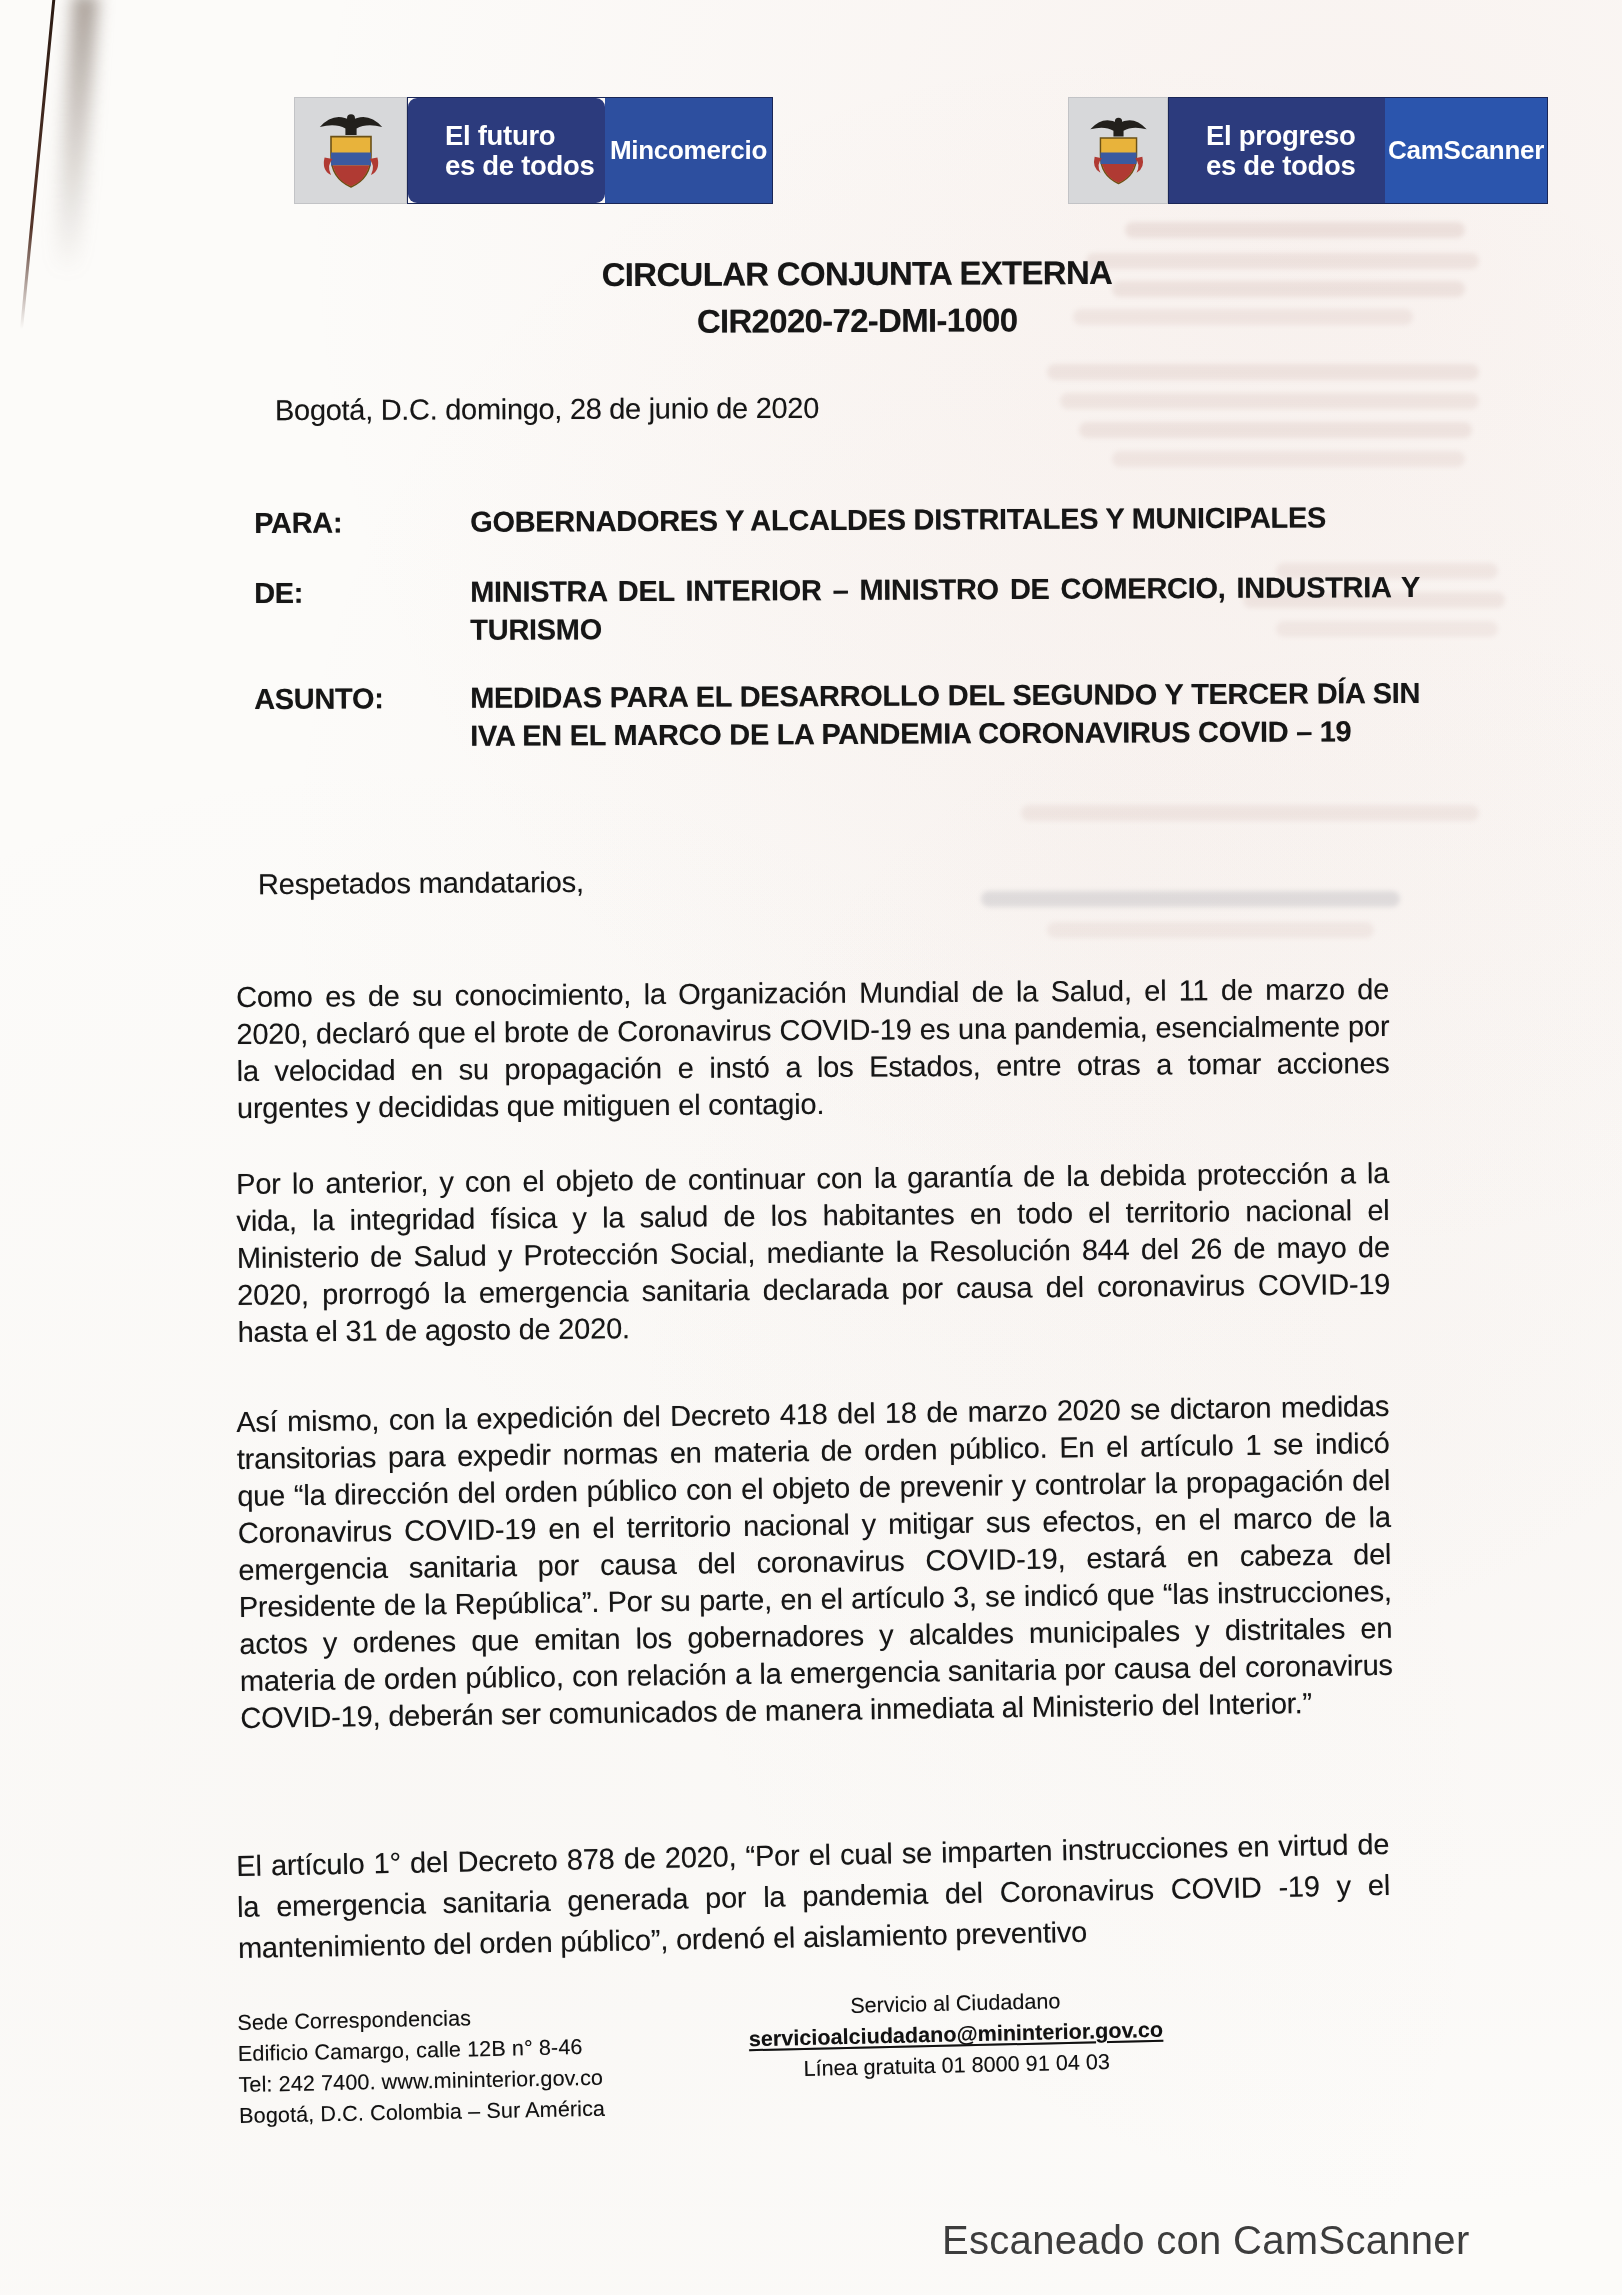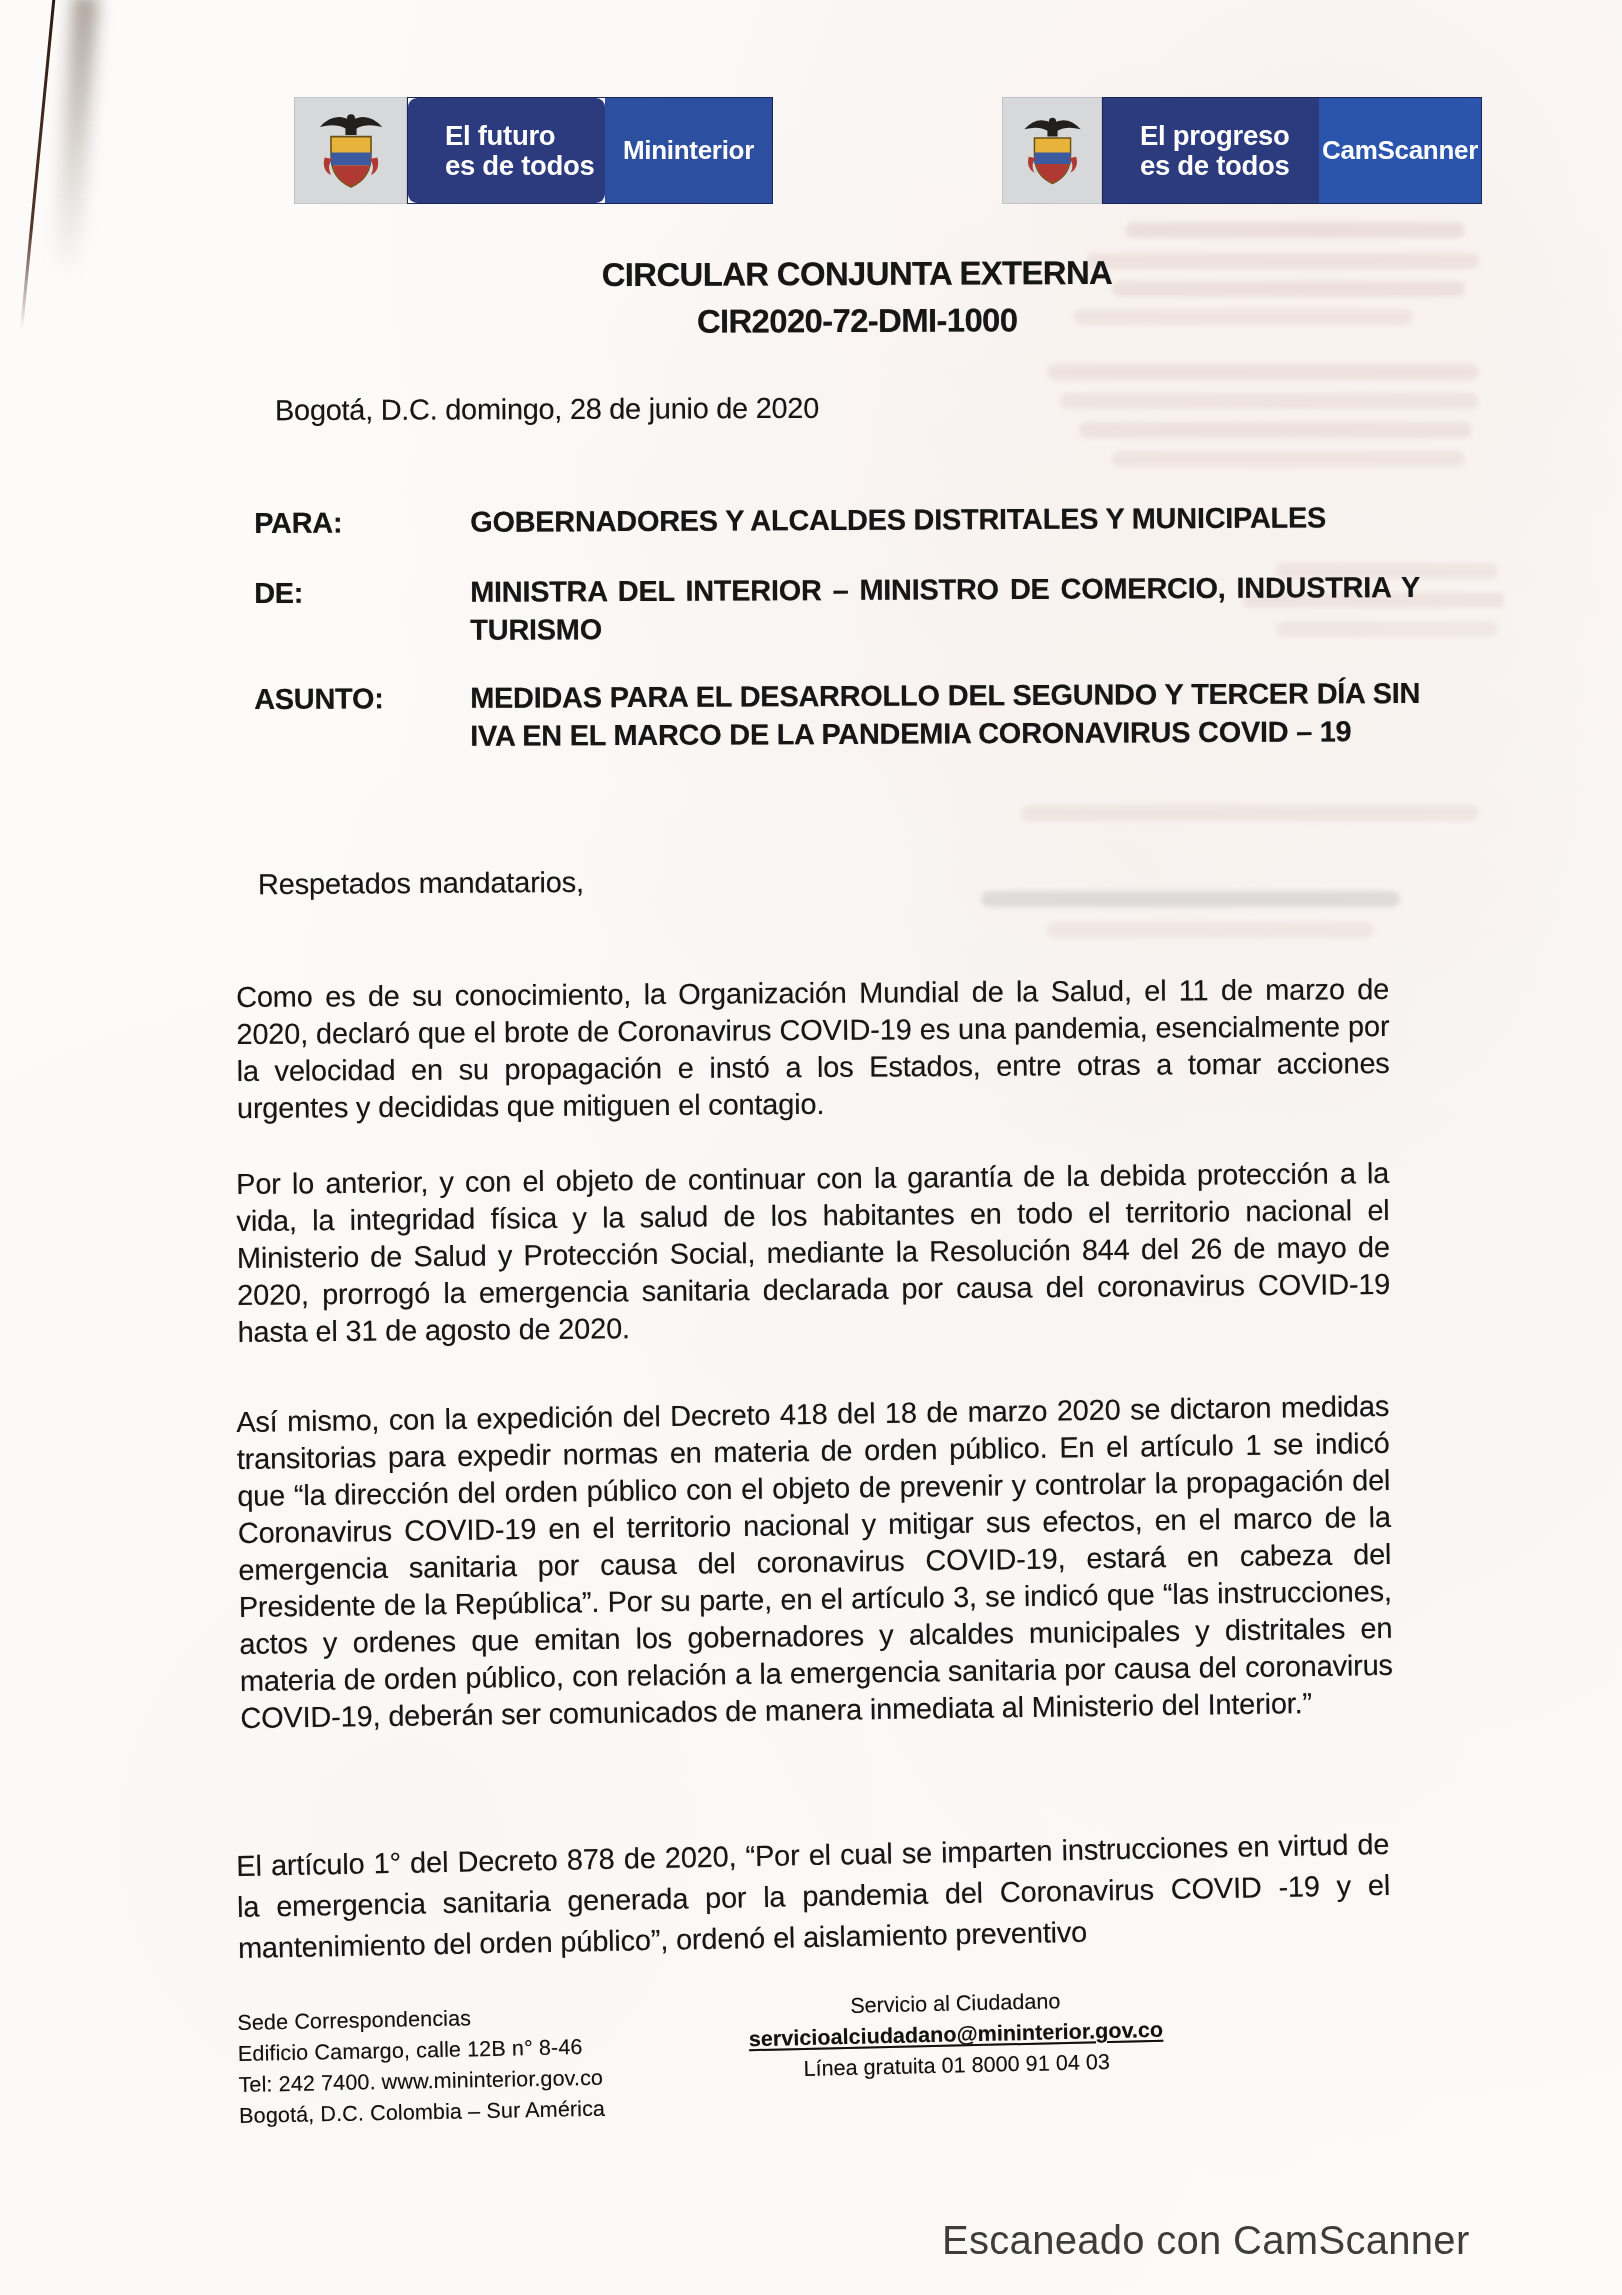--- a/index.html
+++ b/index.html
@@ -136,25 +136,25 @@
         <path d="M22 70 H68 Q62 90 45 96 Q28 90 22 70 Z" fill="#b03a33"></path>
         <path d="M12 60 Q8 76 20 82 Q14 70 22 62 Z" fill="#b03a33"></path>
         <path d="M78 60 Q82 76 70 82 Q76 70 68 62 Z" fill="#b03a33"></path>
       </svg>
     </div>
     <div class="blocks">
       <div class="slogan" style="width:197px;background:#2c3b7d;border-radius:9px;">
         <span class="line">El futuro</span>
         <span class="line">es de todos</span>
       </div>
-      <div class="ministry" style="width:167px;background:#2d4f9f;">Mininterior</div>
-    </div>
-  </div>
-
-  <div class="logo" style="left:1002px;">
+      <div class="ministry" style="width:167px;background:#2d4f9f;">Mincomercio</div>
+    </div>
+  </div>
+
+  <div class="logo" style="left:1068px;">
     <div class="emblem" style="width:98px;">
       <svg width="65" height="80" viewBox="0 0 90 104" aria-hidden="true">
         <path d="M6 22 Q24 2 45 14 Q66 2 84 22 Q64 17 52 24 L52 32 L38 32 L38 24 Q26 17 6 22 Z" fill="#22201c"></path>
         <circle cx="45" cy="11" r="5" fill="#22201c"></circle>
         <path d="M20 34 H70 V58 Q70 86 45 97 Q20 86 20 58 Z" fill="#e8b33b" stroke="#6b5116" stroke-width="2"></path>
         <path d="M20 54 H70 V70 H20 Z" fill="#3b5aa0"></path>
         <path d="M22 70 H68 Q62 90 45 96 Q28 90 22 70 Z" fill="#b03a33"></path>
         <path d="M12 60 Q8 76 20 82 Q14 70 22 62 Z" fill="#b03a33"></path>
         <path d="M78 60 Q82 76 70 82 Q76 70 68 62 Z" fill="#b03a33"></path>
       </svg>

